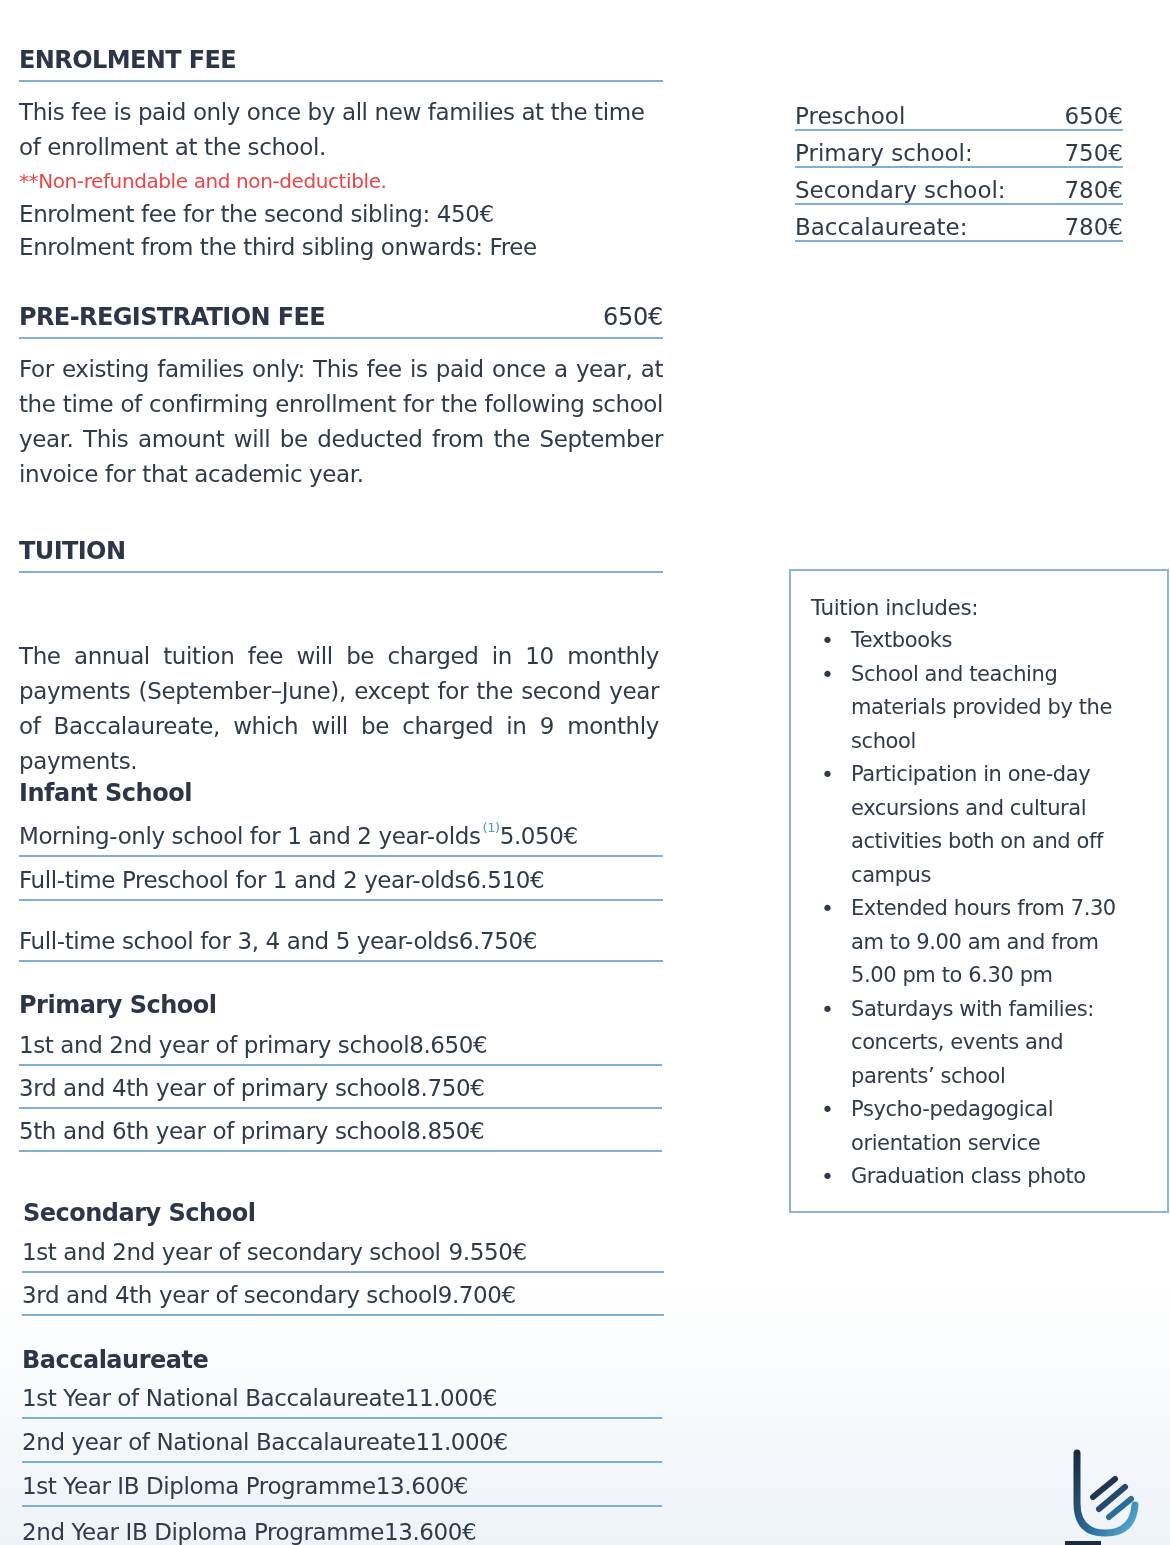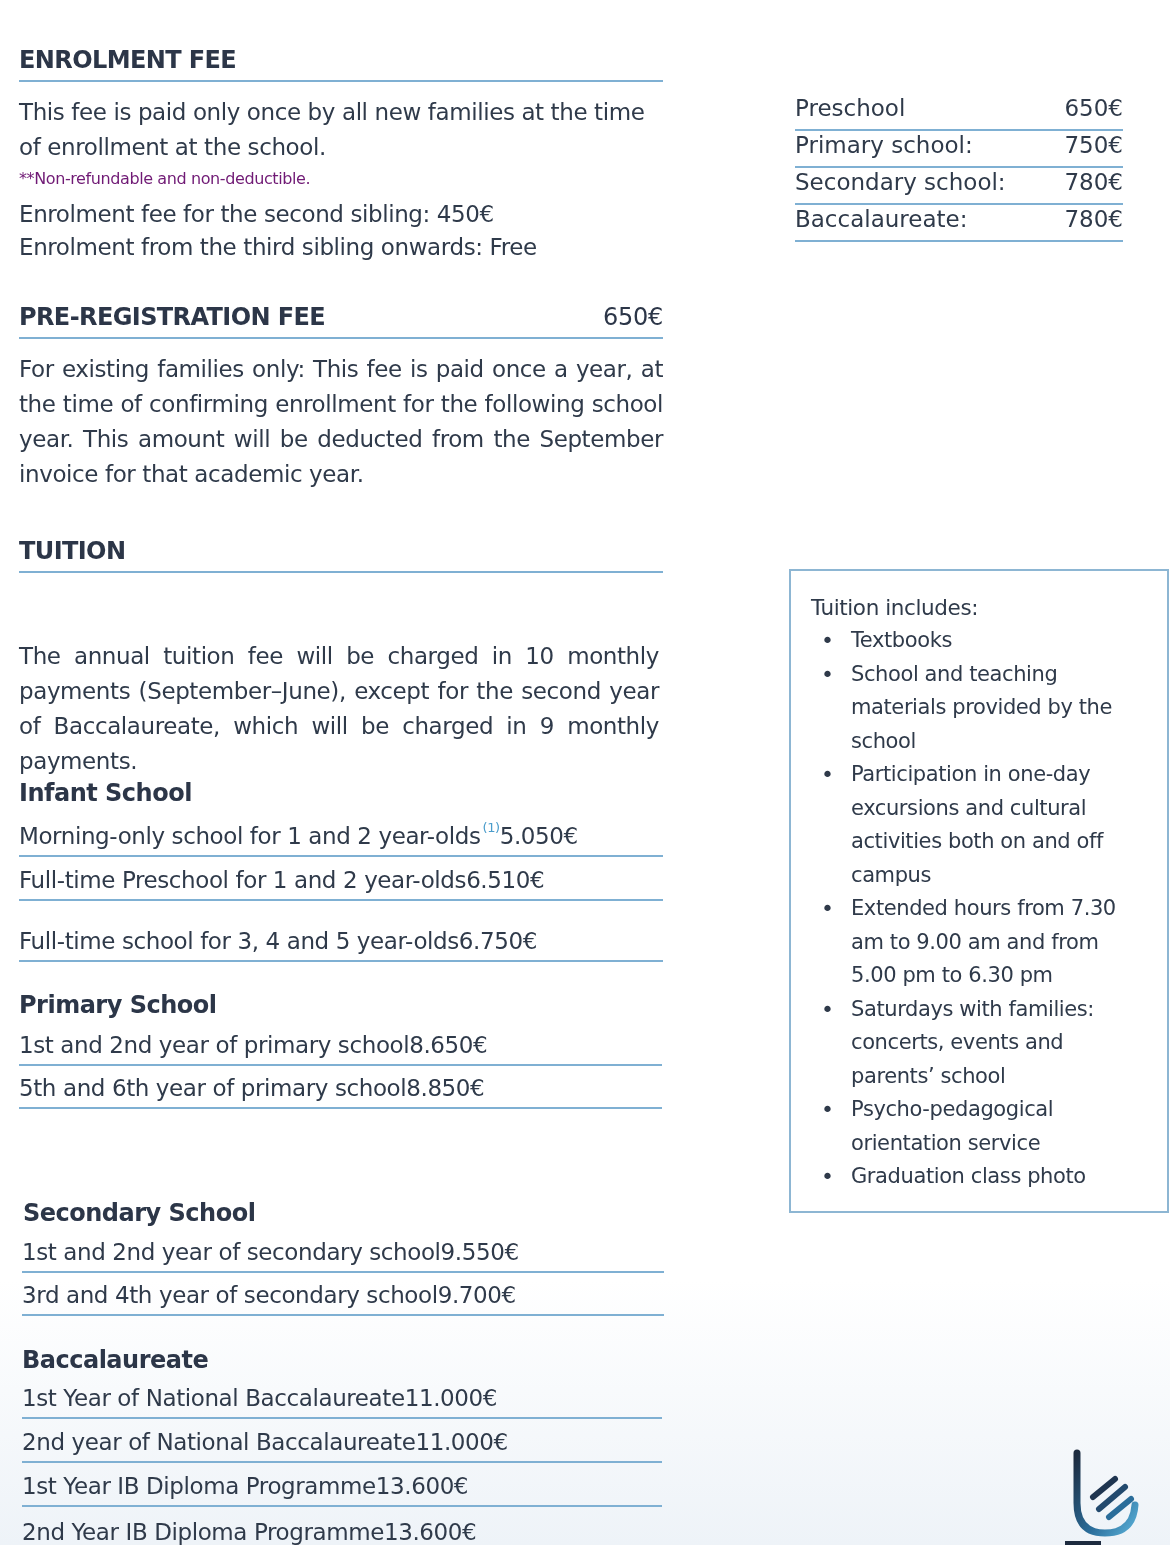--- a/index.html
+++ b/index.html
@@ -10,34 +10,34 @@
     color: #2f3a4a;
   }
   .abs { position: absolute; }
   .h {
     font-weight: bold; font-size: 24px; letter-spacing: -0.6px;
     color: #2c3648;
   }
   .rule { border-bottom: 2px solid #7fb0d3; }
   .txt { font-size: 23px; line-height: 35px; letter-spacing: -0.4px; }
   .just { text-align: justify; text-align-last: left; }
-  .note { font-size: 16px; color: #701a75; letter-spacing: -0.4px; }
+  .note { font-size: 20px; color: #ef4444; letter-spacing: -0.4px; }
   .sub { font-weight: bold; font-size: 24px; letter-spacing: -0.5px; color: #2c3648; }
   .row {
     display: flex; justify-content: flex-start; align-items: flex-end;
     font-size: 23px; letter-spacing: -0.4px;
     border-bottom: 2px solid #7fb0d3;
     height: 41px; box-sizing: border-box; padding-bottom: 6px;
   }
   .row sup { font-size: 13px; color: #4a9ccb; vertical-align: 12px; margin-left: 2px; }
   .frow {
     display: flex; justify-content: space-between; align-items: flex-end;
     font-size: 23px; letter-spacing: 0px;
     border-bottom: 2px solid #7fb0d3;
-    height: 37px; box-sizing: border-box; padding-bottom: 8px;
+    height: 37px; box-sizing: border-box; padding-bottom: 0;
   }
   .box {
     border: 2px solid #8db6d3; box-sizing: border-box; background: #fff;
   }
   .box ul { margin: 0; padding: 0; list-style: none; }
   .box li { position: relative; padding-left: 40px; font-size: 21px; line-height: 33.5px; letter-spacing: -0.4px; }
   .box li::before { content: "\2022"; position: absolute; left: 10px; top: 0; font-size: 22px; }
 </style>
 </head>
 <body>
@@ -98,28 +98,32 @@
   </div>
 </div>
 
 <div class="abs sub" style="left:19px; top:991px;">Primary School</div>
 <div class="abs" style="left:19px; top:1024px; width:643px;">
   <div class="row" style="height:42px;">
     <span>1st and 2nd year of primary school</span>
     <span>8.650€</span>
   </div>
   <div class="row" style="height:43px;">
+    <span>3rd and 4th year of primary school</span>
+    <span>8.750€</span>
+  </div>
+  <div class="row" style="height:43px;">
     <span>5th and 6th year of primary school</span>
     <span>8.850€</span>
   </div>
 </div>
 
 <div class="abs sub" style="left:23px; top:1199px;">Secondary School</div>
 <div class="abs" style="left:22px; top:1232px; width:642px;">
-  <div class="row" style="height:41px;">
+  <div class="row" style="height:41px;gap:8px;">
     <span>1st and 2nd year of secondary school</span>
     <span>9.550€</span>
   </div>
   <div class="row" style="height:43px;">
     <span>3rd and 4th year of secondary school</span>
     <span>9.700€</span>
   </div>
 </div>
 
 <div class="abs sub" style="left:22px; top:1346px;">Baccalaureate</div>

